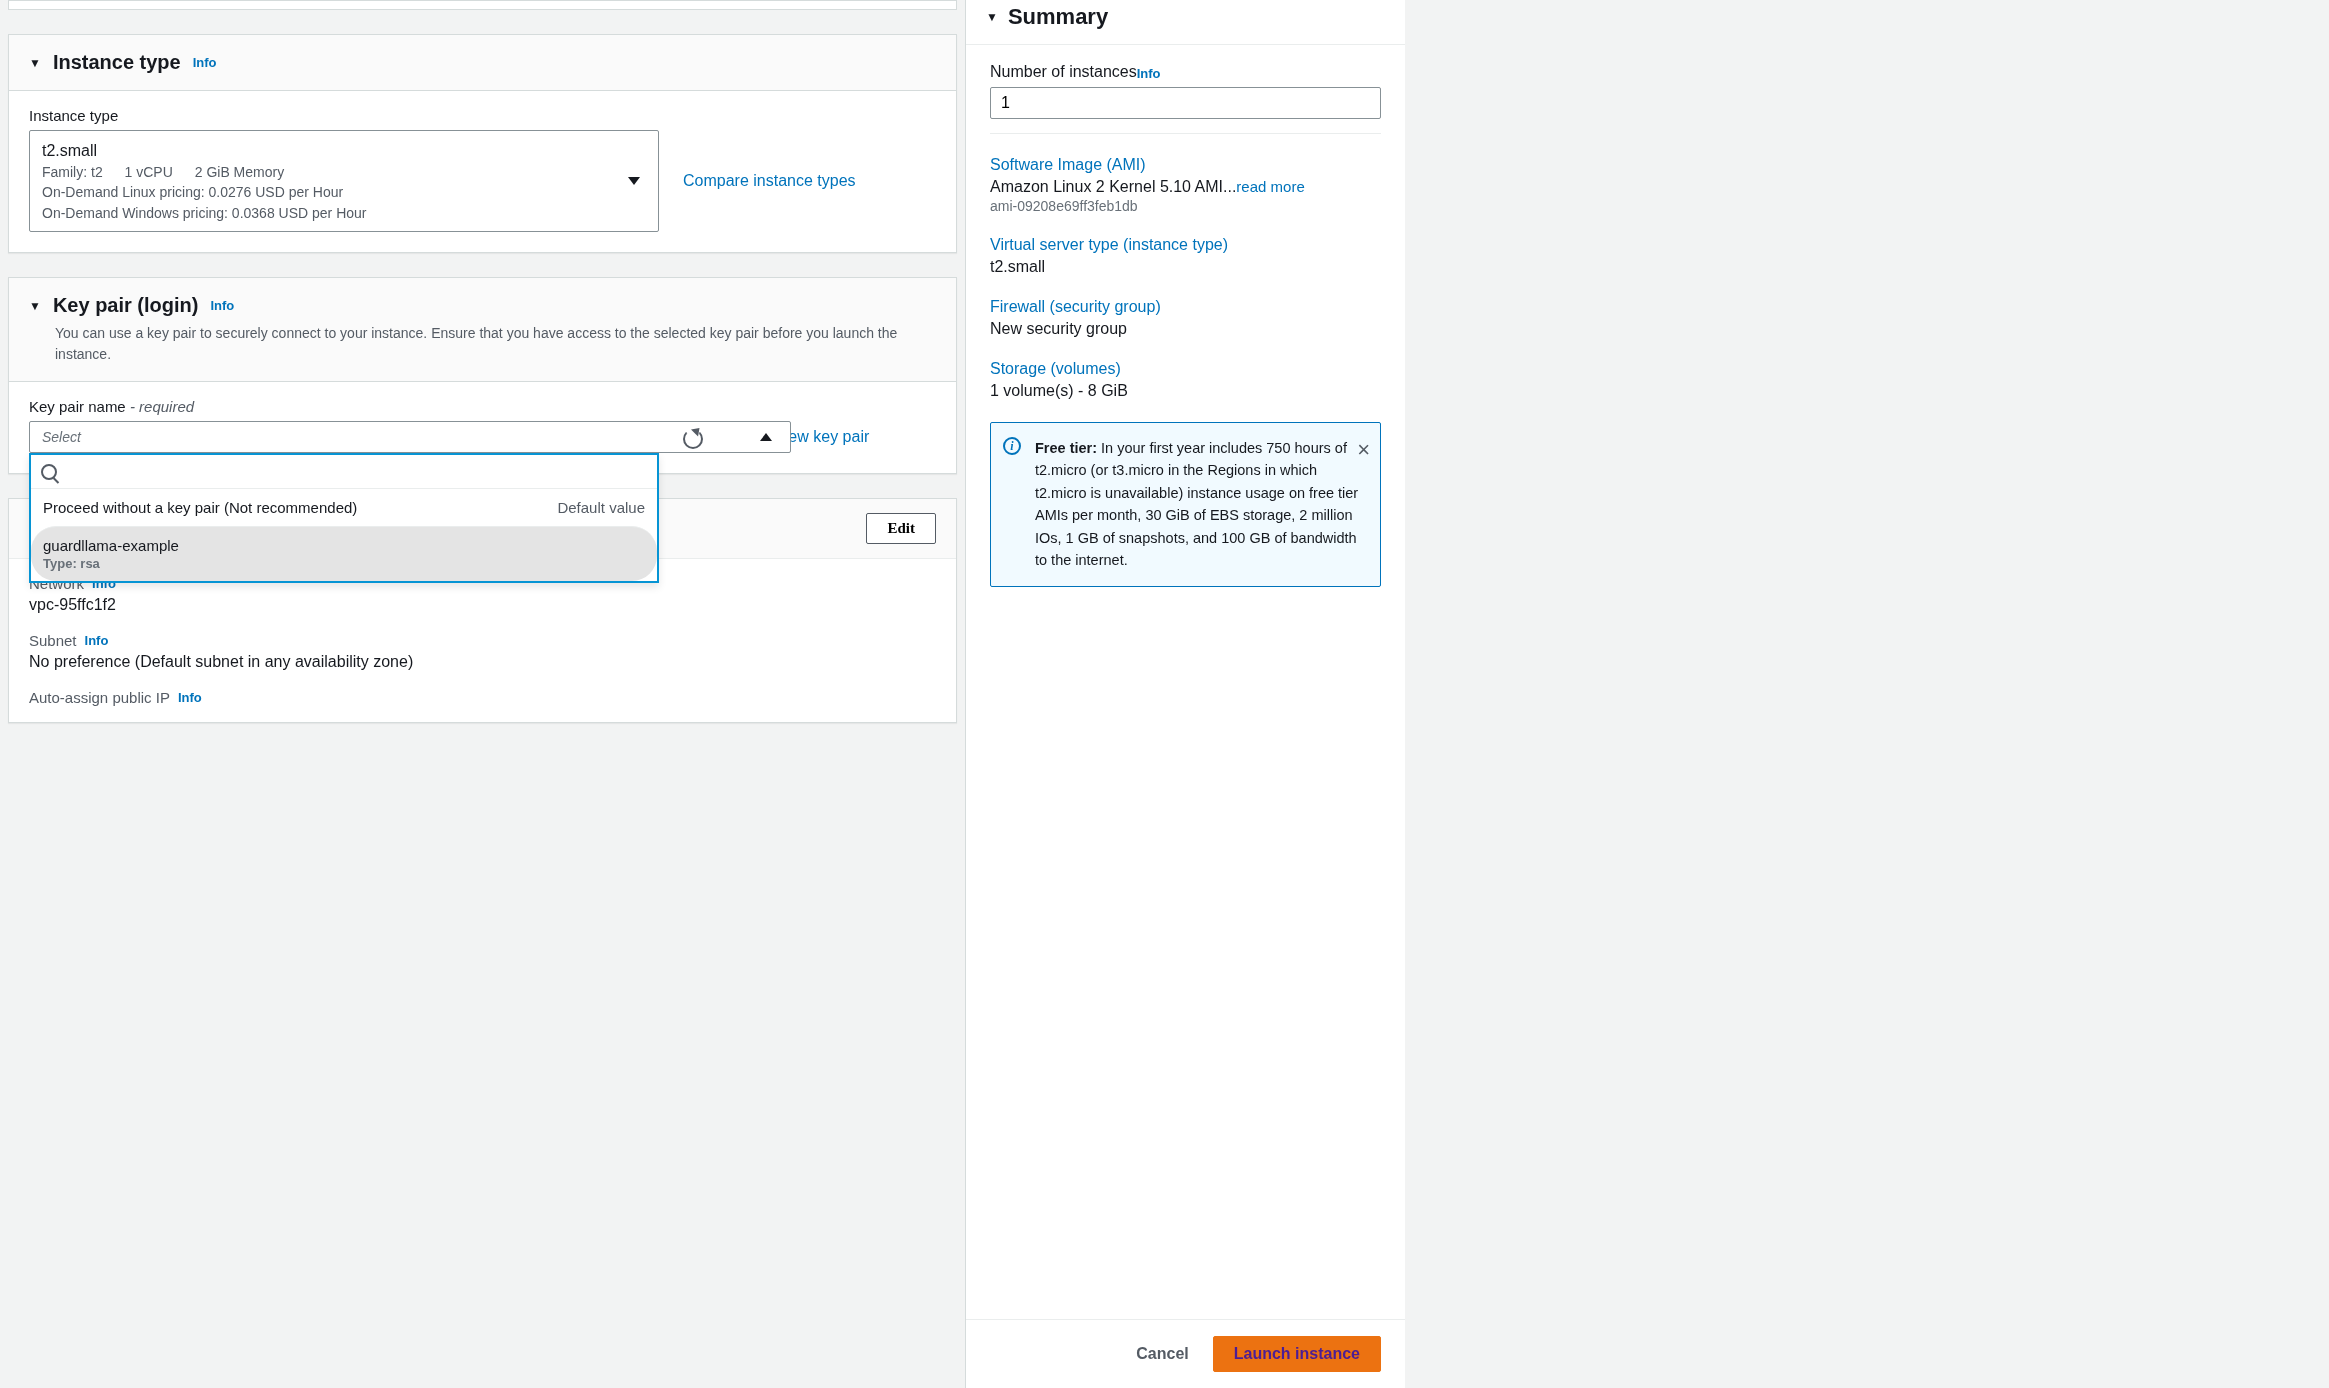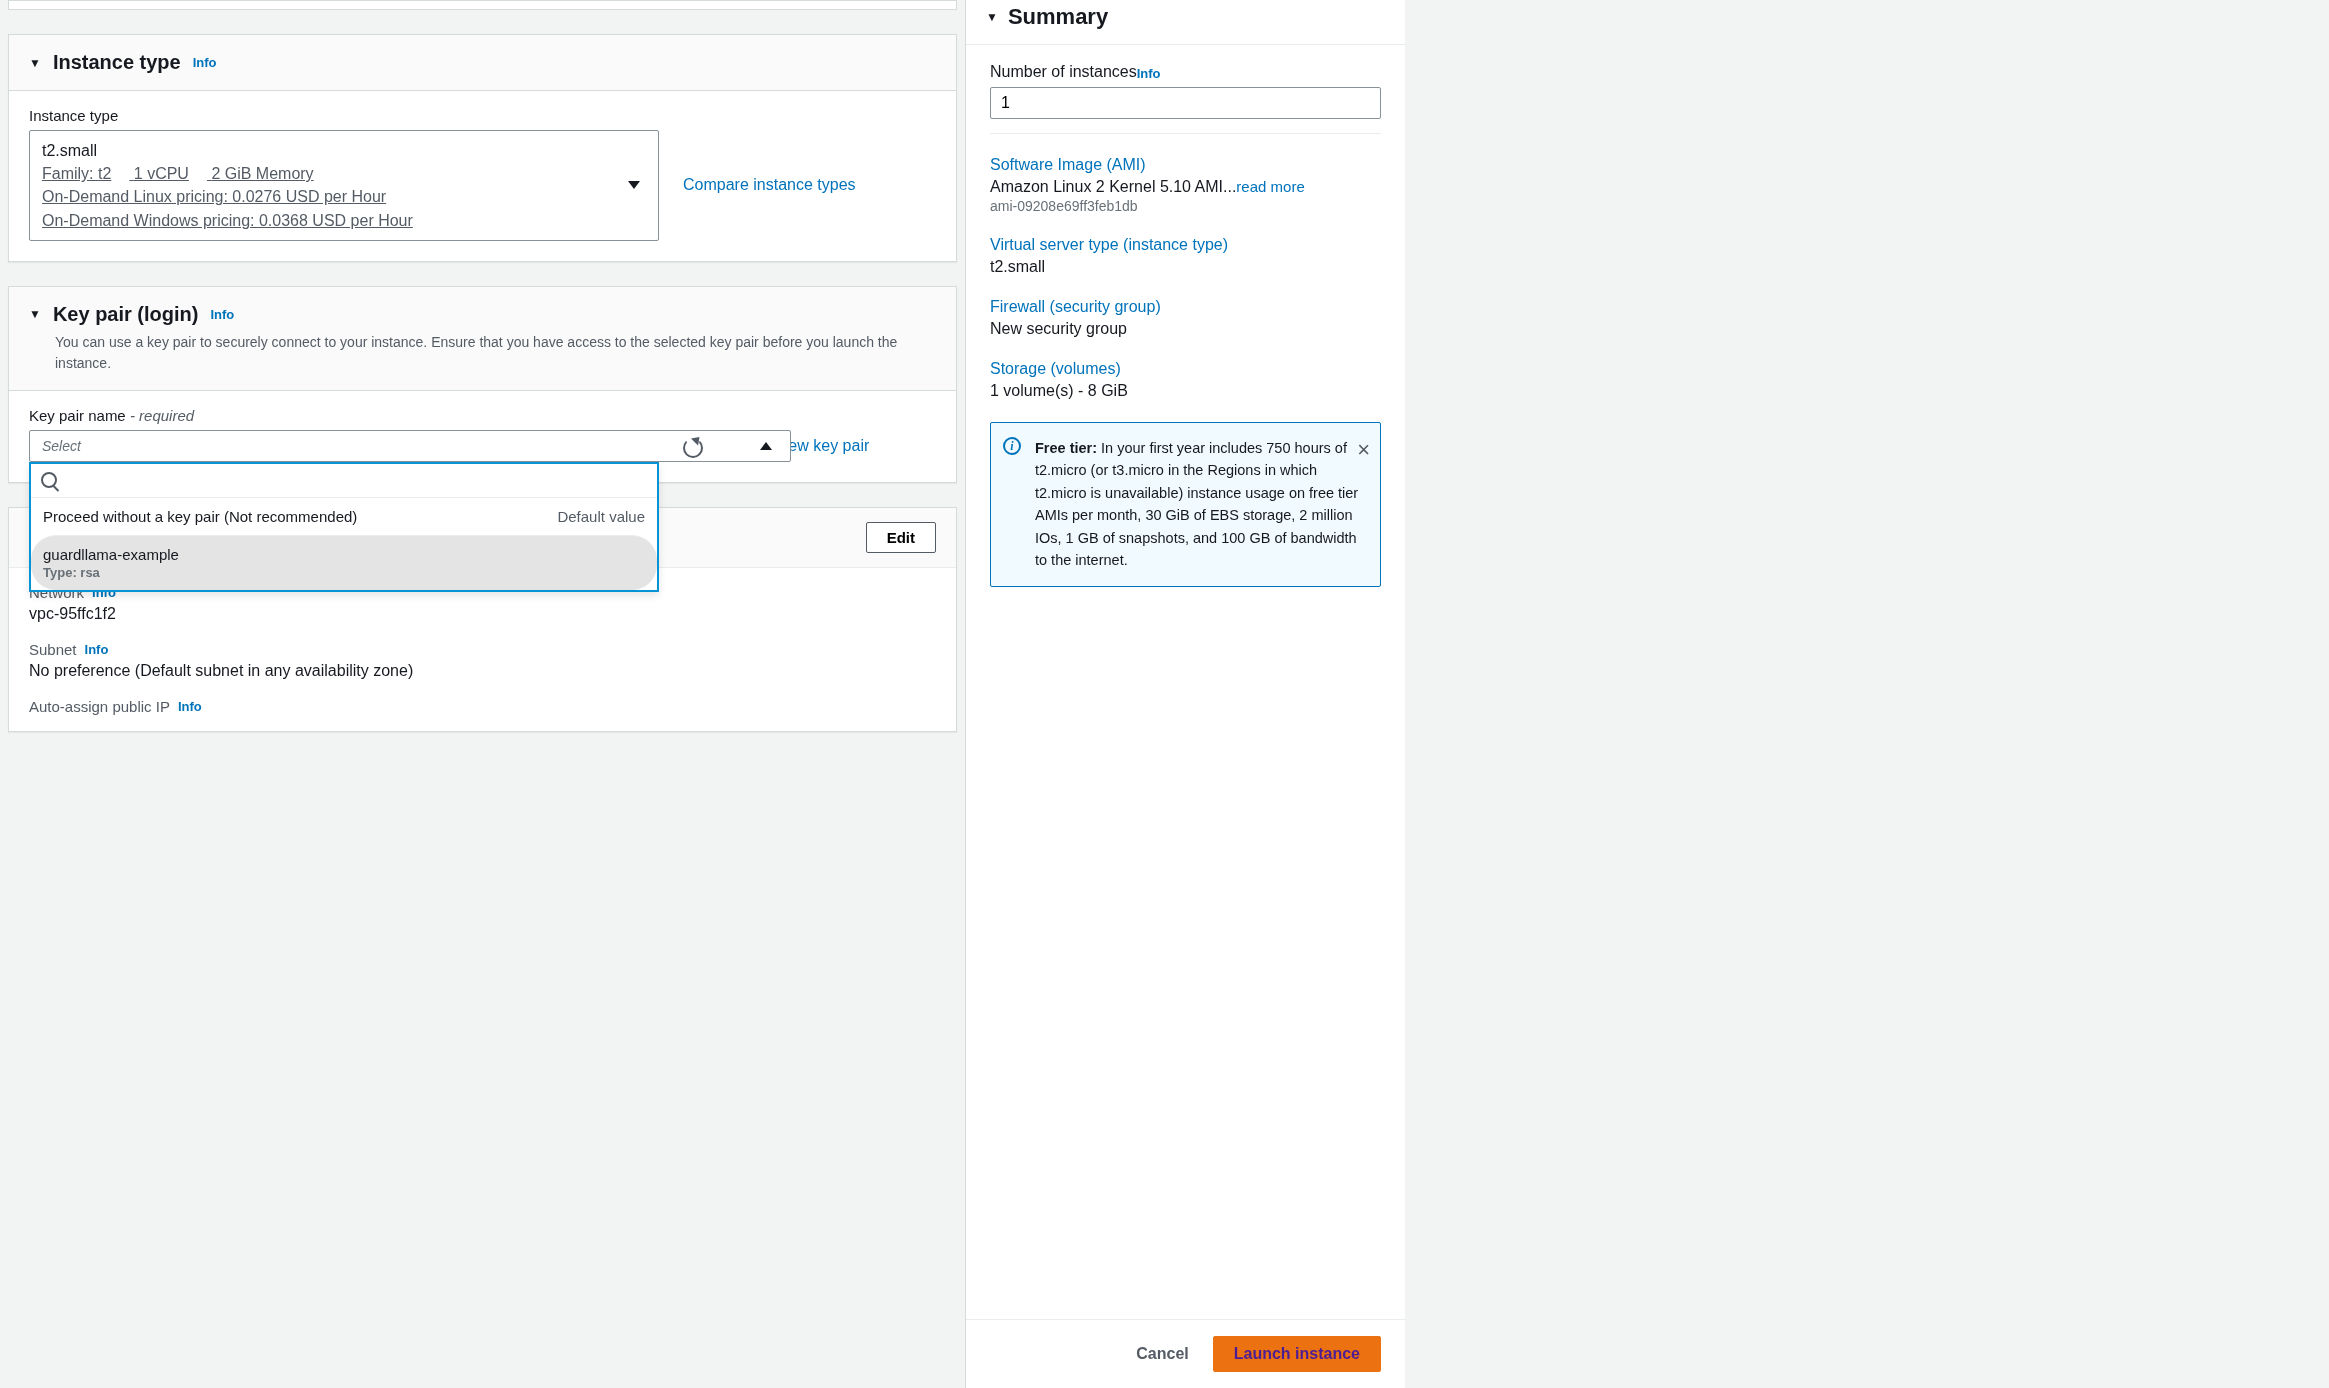--- a/index.html
+++ b/index.html
@@ -68,21 +68,21 @@
     border-radius: 2px;
     padding: 8px 12px;
     display: flex;
     align-items: center;
     justify-content: space-between;
     width: 630px;
     cursor: pointer;
   }
   .instance-select .lines { line-height: 1.45; }
   .instance-select .name { font-size: 16px; }
-  .instance-select .sub { color: #545b64; font-size: 16px; text-decoration: underline; }
+  .instance-select .sub { color: #545b64; font-size: 14px; }
   .instance-select .sub span { margin-right: 18px; }
   .triangle-down {
     width: 0; height: 0;
     border-left: 6px solid transparent;
     border-right: 6px solid transparent;
     border-top: 8px solid #16191f;
     margin-right: 6px;
   }
   .triangle-up {
     width: 0; height: 0;
@@ -199,20 +199,21 @@
     border-bottom: 1px solid #eaeded;
   }
   .btn {
     border: 1px solid #545b64;
     background: #fff;
     padding: 6px 20px;
     border-radius: 2px;
     font-size: 15px;
     font-weight: 700;
     cursor: pointer;
+    font-family: Liberation Serif, serif;
   }
   .net-body { padding: 16px 20px; }
   .net-label {
     font-size: 15px;
     color: #545b64;
     display: flex;
     align-items: center;
     gap: 8px;
   }
   .net-val {

